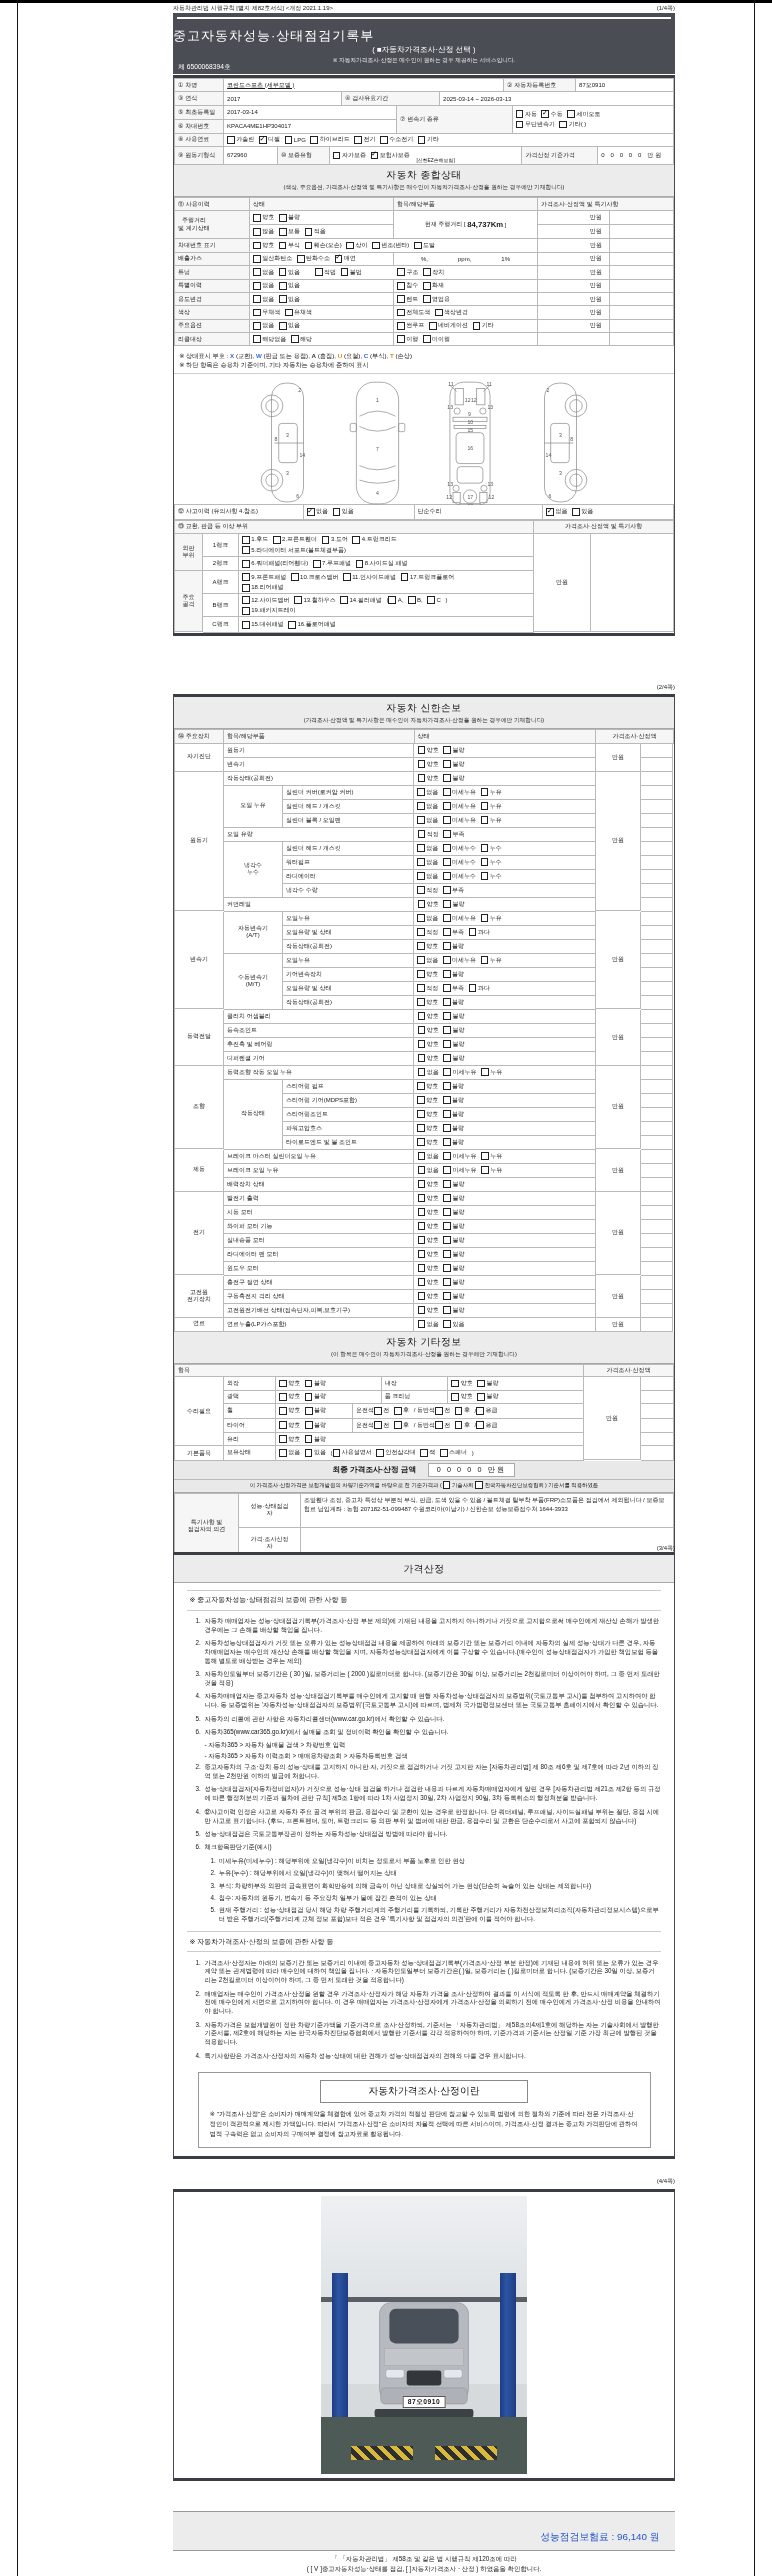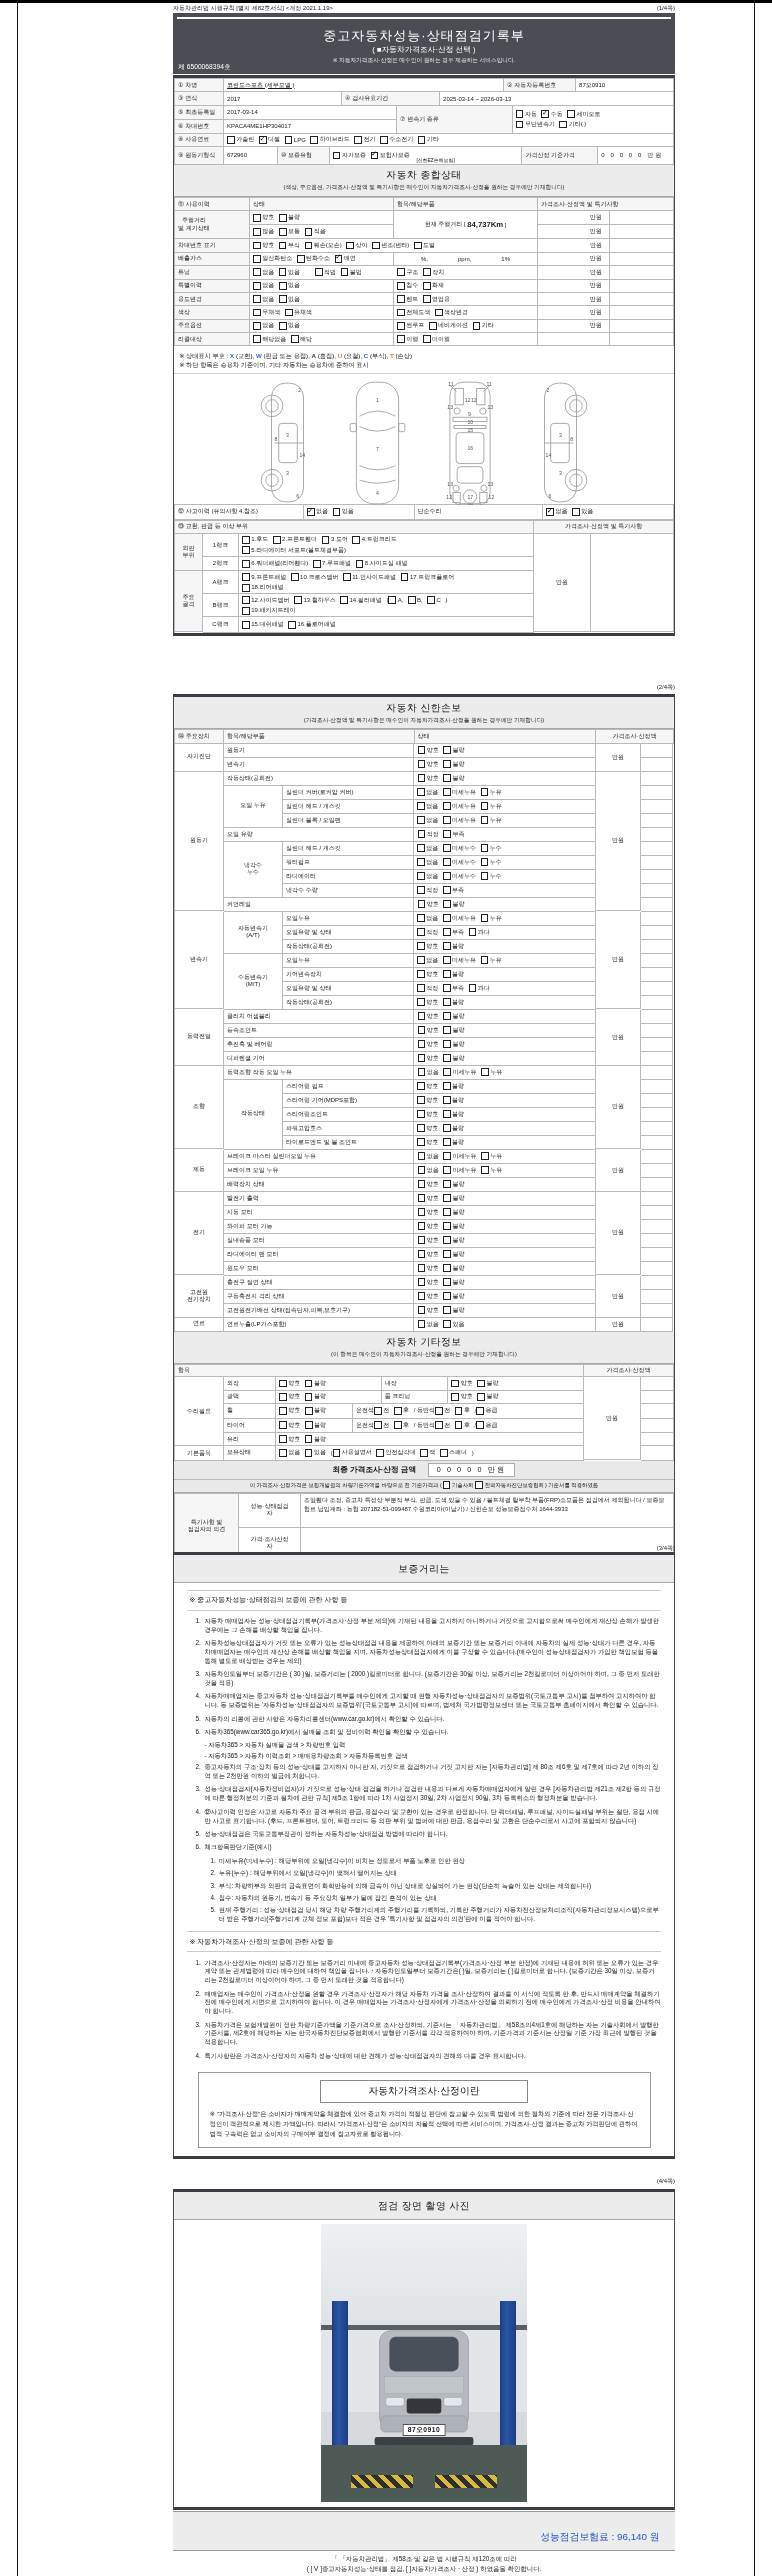--- a/index.html
+++ b/index.html
@@ -6,21 +6,21 @@
   body{width:773px;height:2576px;position:relative;overflow:hidden;background:#fff;
        font-family:"Liberation Sans","DejaVu Sans",sans-serif;color:#151515}
   .edge-top{position:absolute;top:0;left:0;width:773px;height:2.6px;background:#000}
   .edge-l{position:absolute;top:0;left:17px;width:1px;height:2576px;background:#161616}
   .edge-r{position:absolute;top:0;left:754px;width:1px;height:2576px;background:#161616}
   .page{position:absolute;left:173px;top:0;width:502px;height:2576px}
   .refline{position:absolute;top:3.6px;left:0;width:100%;display:flex;justify-content:space-between;font-size:6px;color:#222}
   
   .dark{position:absolute;top:13.4px;left:0;width:502px;height:61px;background:#4a4e54;color:#fff}
   .wline{position:absolute;top:3.6px;left:3.6px;right:3.6px;height:2.1px;background:#fff}
-  .dtitle{position:absolute;top:14px;width:100%;text-align:center;font-size:13px;letter-spacing:1px}
+  .dtitle{position:absolute;top:14px;width:100%;font-size:13px;letter-spacing:1px}
   .dsub{position:absolute;top:32px;width:100%;text-align:center;font-size:7.7px}
   .dnote{position:absolute;top:44px;width:100%;text-align:center;font-size:5.7px;color:#ececec}
   .dno{position:absolute;left:5.2px;bottom:2.6px;font-size:6.7px}
   
   .bigbox{position:absolute;left:0;width:502px;background:#fff;box-sizing:border-box;
           border-left:1.5px solid #45484e;border-right:1.5px solid #45484e;
           border-top:3.6px solid #3a3d43;border-bottom:3.6px solid #3a3d43}
   .pm{position:absolute;left:0;width:100%;text-align:right;font-size:6px;color:#222}
   .shead{background:#ececec;border-bottom:0.5px solid #a8a8a8;text-align:center;padding:4.6px 0 3.6px}
   .shead .t{font-size:9.8px;letter-spacing:0.5px}
@@ -1872,21 +1872,21 @@
               <div class="fc wrap" style="width: 373px; height: 32px;"></div>
             </div>
           </div>
         </div>
       </div>
   </div>
   <div class="pm" style="top:1544px">(3/4쪽)</div>
 
   <div class="bigbox" style="top:1552px">
     <div class="shead">
-      <div class="t" style="padding:3.1px 0">보증거리는</div>
+      <div class="t" style="padding:3.1px 0">가격산정</div>
     </div>
     <div class="ntc">
       <div class="nsec">※ 중고자동차성능·상태점검의 보증에 관한 사항 등</div>
       <div id="nlist1">
           <div class="ni">
             <span class="nn">1.</span>
             <div class="nt">자동차 매매업자는 성능·상태점검기록부(가격조사·산정 부분 제외)에 기재된 내용을 고지하지 아니하거나 거짓으로 고지함으로써 매수인에게 재산상 손해가 발생한 경우에는 그 손해를 배상할 책임을 집니다.</div>
           </div>
           <div class="ni">
             <span class="nn">2.</span>
@@ -1974,23 +1974,20 @@
         </div>
       <div class="inbox">
         <div class="inboxTitle">자동차가격조사·산정이란</div>
         <div class="inboxText">※ "가격조사·산정"은 소비자가 매매계약을 체결함에 있어 중고차 가격의 적절성 판단에 참고할 수 있도록 법령에 의한 절차와 기준에 따라 전문 가격조사·산정인이 객관적으로 제시한 가액입니다. 따라서 "가격조사·산정"은 소비자의 자율적 선택에 따른 서비스이며, 가격조사·산정 결과는 중고차 가격판단에 관하여 법적 구속력은 없고 소비자의 구매여부 결정에 참고자료로 활용됩니다.</div>
       </div>
     </div>
   </div>
   <div class="pm" style="top:2177px">(4/4쪽)</div>
 
   <div class="bigbox" style="top:2189px">
-    <div class="shead">
-      <div class="t" style="padding:3.1px 0">점검 장면 촬영 사진</div>
-    </div>
     <div class="photoWrap">
       <div class="photo">
         <div class="ph-ceiling"></div>
         <div class="ph-beam"></div>
         <div class="ph-wall"></div>
         <div class="ph-post" style="left:11.3px"></div>
         <div class="ph-post" style="right:11.3px"></div>
         <svg width="124" height="139" viewBox="0 0 200 225" style="position:absolute;left:41px;top:98px">
           <rect x="28" y="14" width="144" height="158" rx="18" fill="#b6bac0" stroke="#8e9298"></rect>
           <rect x="44" y="24" width="112" height="56" rx="10" fill="#49505a"></rect>

